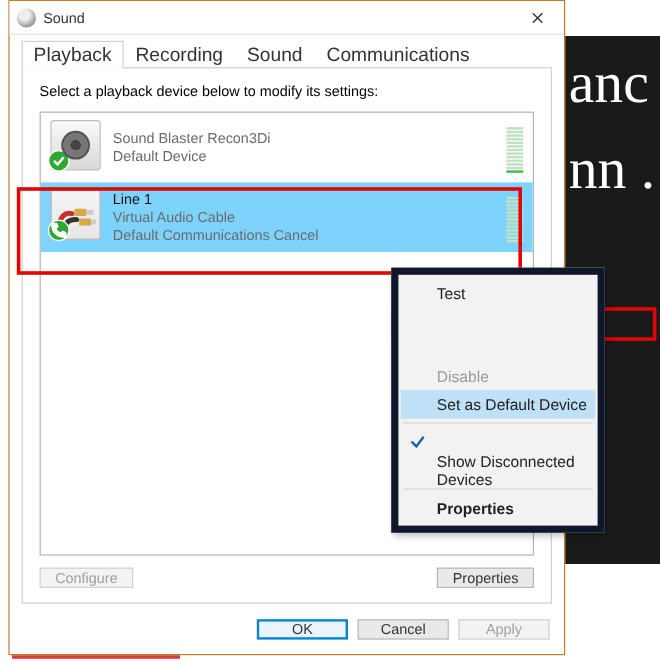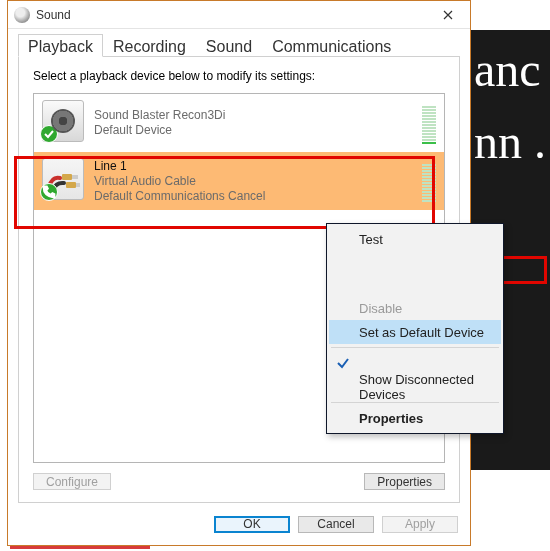--- a/index.html
+++ b/index.html
@@ -106,21 +106,21 @@
     margin-top:10px;
     position:relative;
     overflow:hidden;
   }
   .device {
     display:flex;
     padding:6px 8px 6px 8px;
     position:relative;
     height:58px;
   }
-  .device.selected { background:#fdba74; }
+  .device.selected { background:#7dd3fc; }
   .dev-icon {
     width:42px;height:42px;
     background:linear-gradient(#fafafa,#d8d8d8);
     border:1px solid #bbb;
     border-radius:3px;
     position:relative;
     margin-right:10px;
     display:flex;align-items:center;justify-content:center;
     flex-shrink:0;
   }
@@ -175,21 +175,21 @@
     height:42px;display:flex;justify-content:flex-end;align-items:center;gap:8px;padding-right:12px;
   }
   .dlgbtns .btn{min-width:76px;justify-content:center;}
   .btn.ok{border:2px solid #0a84d0;background:#eaf4fc;}
   
   .ctxmenu{
     position:absolute;
     top:223px;left:326px;
     width:178px;
     background:#f2f2f2;
-    border:1px solid #0f172a;
+    border:6px solid #0f172a;
     box-shadow: 2px 3px 6px rgba(0,0,0,0.25);
     padding:3px 2px;
   }
   .ctxmenu .mi{
     height:24px;display:flex;align-items:center;
     padding-left:30px;position:relative;color:#222;font-size:13px;
   }
   .ctxmenu .mi.disabled{color:#9a9a9a;margin-top:45px;}
   .ctxmenu .mi.hover{background:#bfe0f7;}
   .ctxmenu .sep{height:1px;background:#d4d4d4;margin:3px 2px;}

